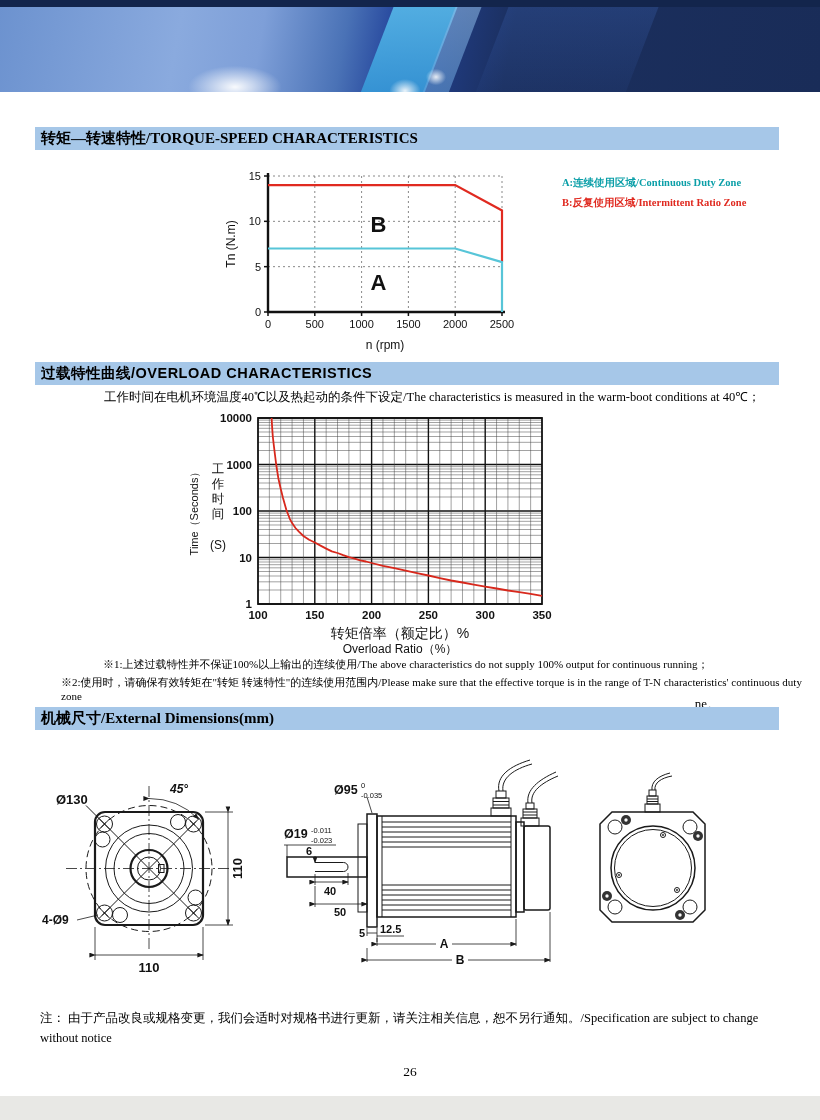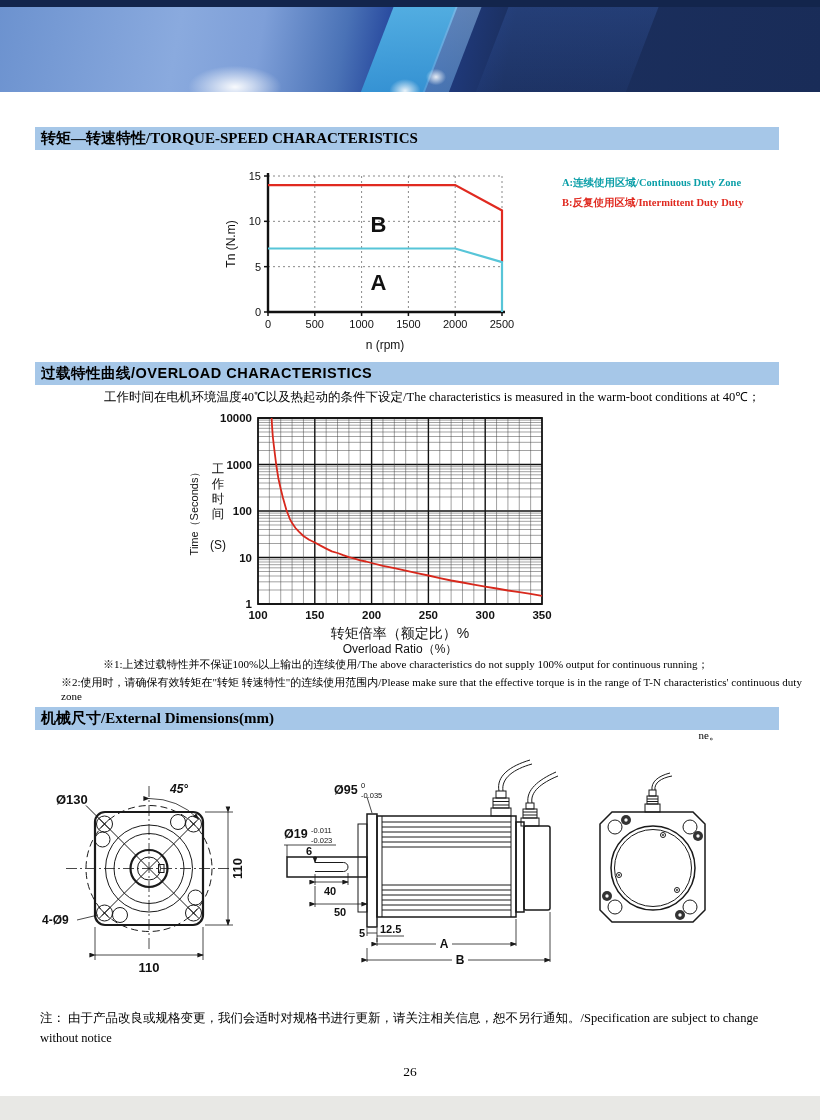--- a/index.html
+++ b/index.html
@@ -33,21 +33,21 @@
   #bar3{top:707px;align-items:center;}
 
   
   #chart1{left:222px;top:166px;}
   #legend{left:562px;top:173px;font-family:"Liberation Serif",serif;font-weight:bold;font-size:10.5px;line-height:20px;}
   #chart2{left:182px;top:408px;}
 
   #subtitle{left:104px;top:388px;width:660px;font-family:"Liberation Serif",serif;font-size:12.5px;color:#000;}
   #note1{left:103px;top:657px;font-family:"Liberation Serif",serif;font-size:11px;color:#000;}
   #note2{left:61px;top:675px;font-family:"Liberation Serif",serif;font-size:11px;color:#000;}
-  #stray{left:640px;top:728px;width:80px;text-align:right;font-family:"Liberation Serif",serif;font-size:11px;color:#000;}
+  #stray{left:640px;top:695px;width:80px;text-align:right;font-family:"Liberation Serif",serif;font-size:13px;color:#000;}
 
   
   #draw-front{left:30px;top:760px;}
   #draw-side{left:272px;top:752px;}
   #draw-rear{left:580px;top:770px;}
   svg text{font-family:"Liberation Sans",sans-serif;fill:#111;}
   .thin{stroke:#1a1a1a;stroke-width:1;fill:none;}
   .med{stroke:#1a1a1a;stroke-width:1.5;fill:none;}
   .thick{stroke:#1a1a1a;stroke-width:2.2;fill:none;}
   .dash{stroke:#1a1a1a;stroke-width:1;fill:none;stroke-dasharray:7 4;}
@@ -112,21 +112,21 @@
       <text x="163" y="183" font-size="12" fill="#111" text-anchor="middle">n (rpm)</text>
       <text x="13" y="78" font-size="12" fill="#111" text-anchor="middle" transform="rotate(-90 13 78)">Tn (N.m)</text>
       <polyline points="46.0,19.1 233.2,19.1 280.0,44.5 280.0,96.1" fill="none" stroke="#e02a20" stroke-width="2.2"></polyline>
       <polyline points="46.0,82.5 233.2,82.5 280.0,96.1 280.0,146.0" fill="none" stroke="#57c5d8" stroke-width="2.2"></polyline>
       <text x="156.44799999999998" y="66.21333333333332" font-size="22" fill="#e02a20" text-anchor="middle" font-weight="bold">B</text>
       <text x="156.44799999999998" y="124.24" font-size="22" fill="#57c5d8" text-anchor="middle" font-weight="bold">A</text>
     </svg></div>
 
 <div id="legend" class="abs">
   <div style="color: rgb(11, 159, 168);">A:连续使用区域/Continuous Duty Zone</div>
-  <div style="color: rgb(224, 42, 32);">B:反复使用区域/Intermittent Duty Duty</div>
+  <div style="color: rgb(224, 42, 32);">B:反复使用区域/Intermittent Ratio Zone</div>
 </div>
 
 <div id="bar2" class="abs bar bar-mono">
   <span>过载特性曲线/OVERLOAD CHARACTERISTICS</span>
 </div>
 
 <div id="subtitle" class="abs">工作时间在电机环境温度40℃以及热起动的条件下设定/The characteristics is measured in the warm-boot conditions at 40℃；</div>
 
 <div id="chart2" class="abs"><svg viewBox="0 0 380 250" width="380" height="250">
       <line x1="76" y1="182.0021052016249" x2="360" y2="182.0021052016249" stroke="#444" stroke-width="0.5"></line>

